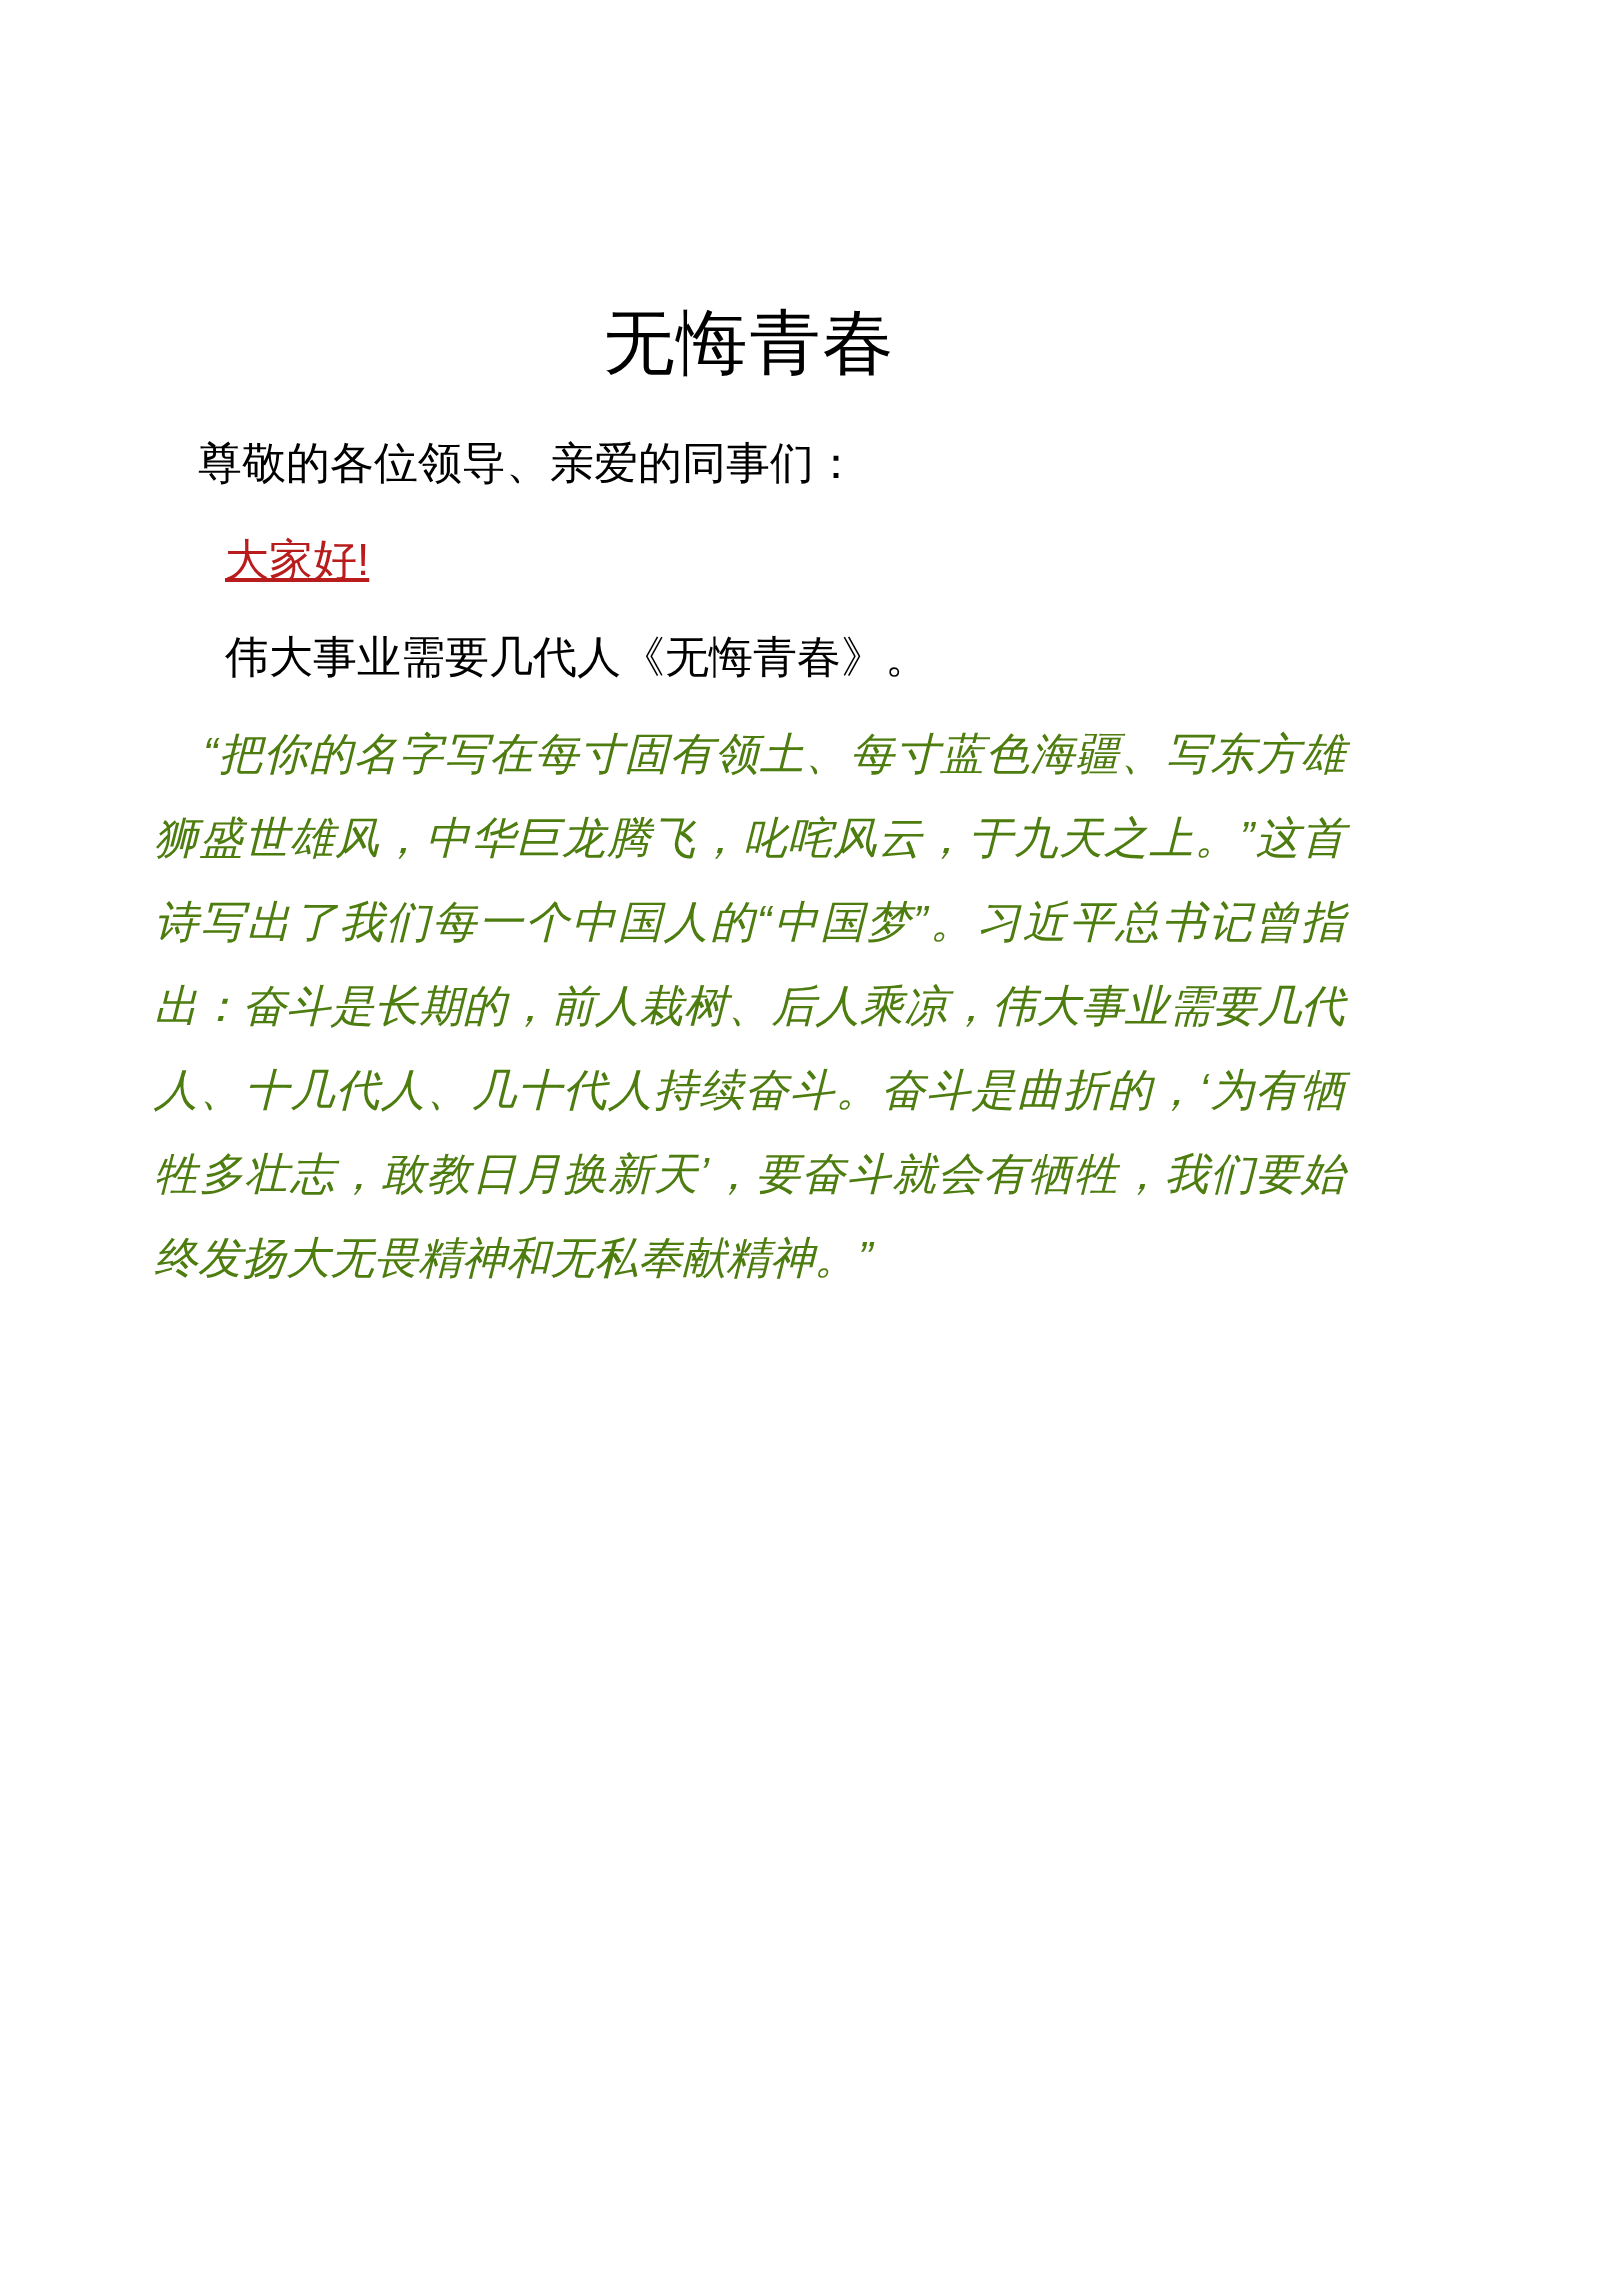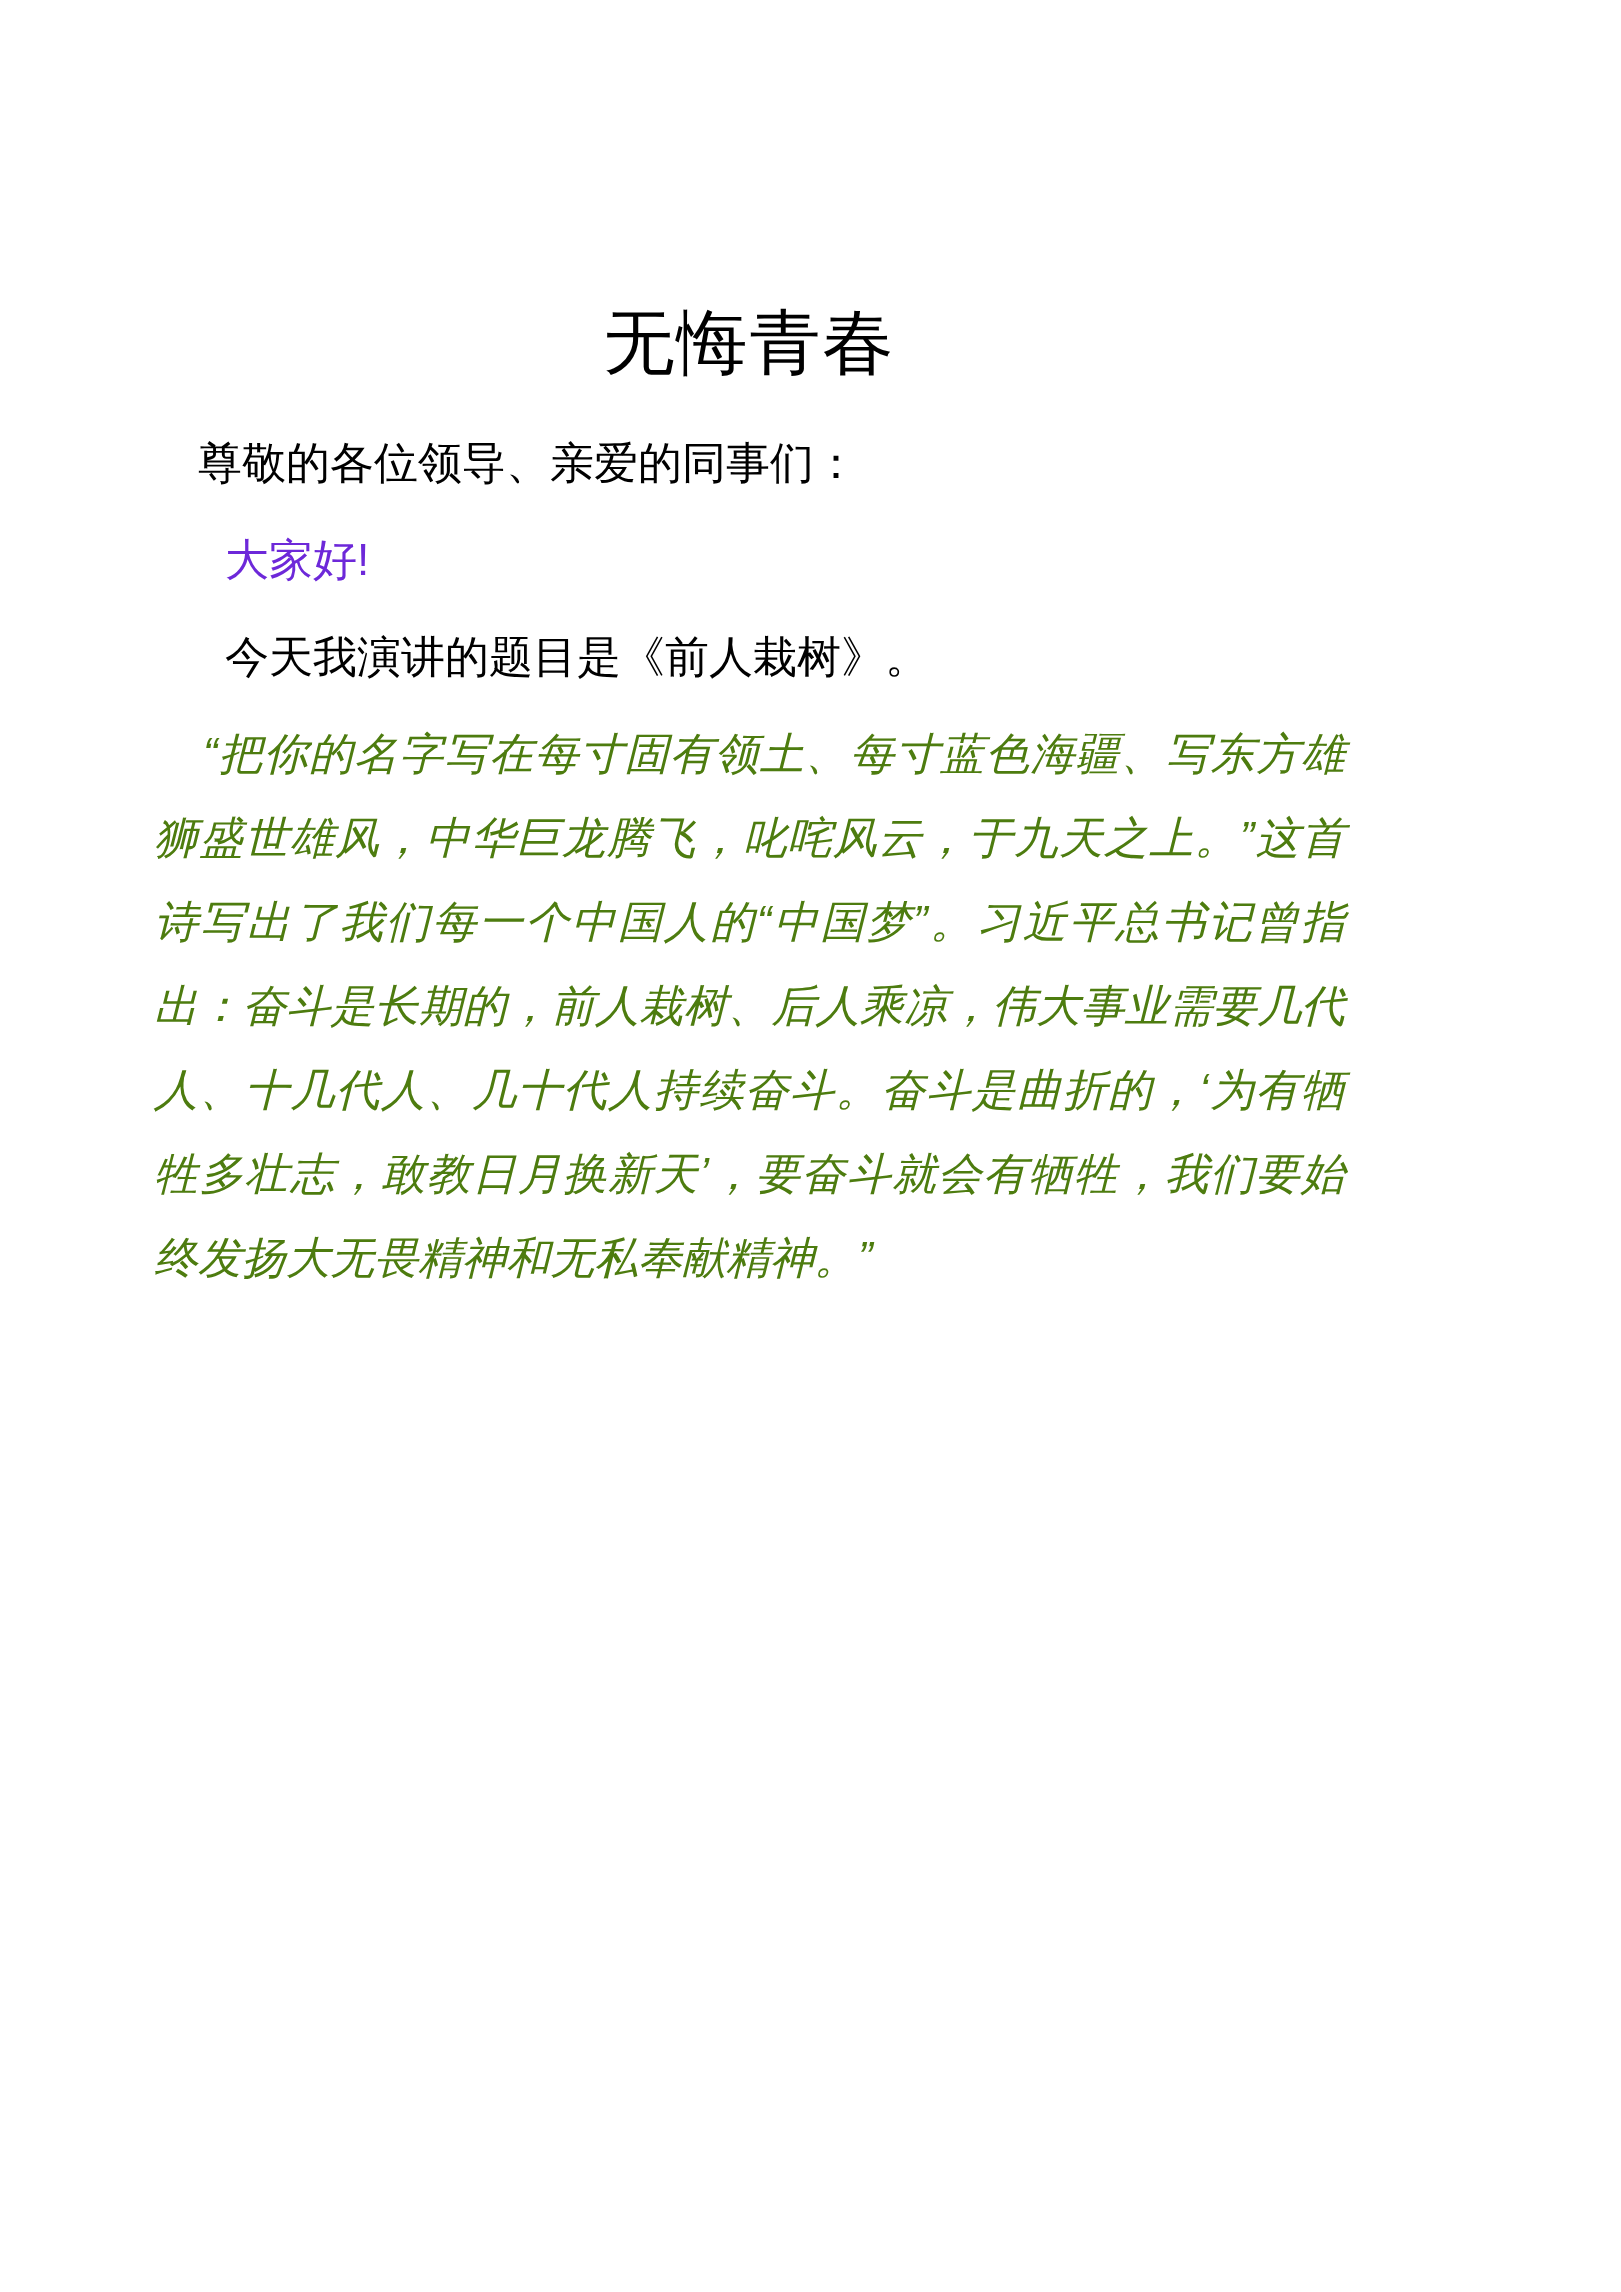--- a/index.html
+++ b/index.html
@@ -38,18 +38,18 @@
     word-break: break-all;
   }
 </style>
 </head>
 <body>
 
 <div class="page">
   <h1 class="doc-title">无悔青春</h1>
   <div class="doc-body" id="doc-body">
       <p style="color: rgb(0, 0, 0); text-indent: 44px;">尊敬的各位领导、亲爱的同事们：</p>
-      <p style="color: #6d28d9; text-indent: 71px;">大家好!</p>
-      <p style="color: rgb(0, 0, 0); text-indent: 71px;">今天我演讲的题目是《前人栽树》。</p>
+      <p style="color: #b91c1c; text-indent: 71px; text-decoration: underline;">大家好!</p>
+      <p style="color: rgb(0, 0, 0); text-indent: 71px;">伟大事业需要几代人《无悔青春》。</p>
       <p style="color: #4d7c0f; text-indent: 49px; font-style: italic;">“把你的名字写在每寸固有领土、每寸蓝色海疆、写东方雄狮盛世雄风，中华巨龙腾飞，叱咤风云，于九天之上。”这首诗写出了我们每一个中国人的“中国梦”。习近平总书记曾指出：奋斗是长期的，前人栽树、后人乘凉，伟大事业需要几代人、十几代人、几十代人持续奋斗。奋斗是曲折的，‘为有牺牲多壮志，敢教日月换新天’，要奋斗就会有牺牲，我们要始终发扬大无畏精神和无私奉献精神。”</p>
     </div>
 </div>
 
 
 </body></html>

